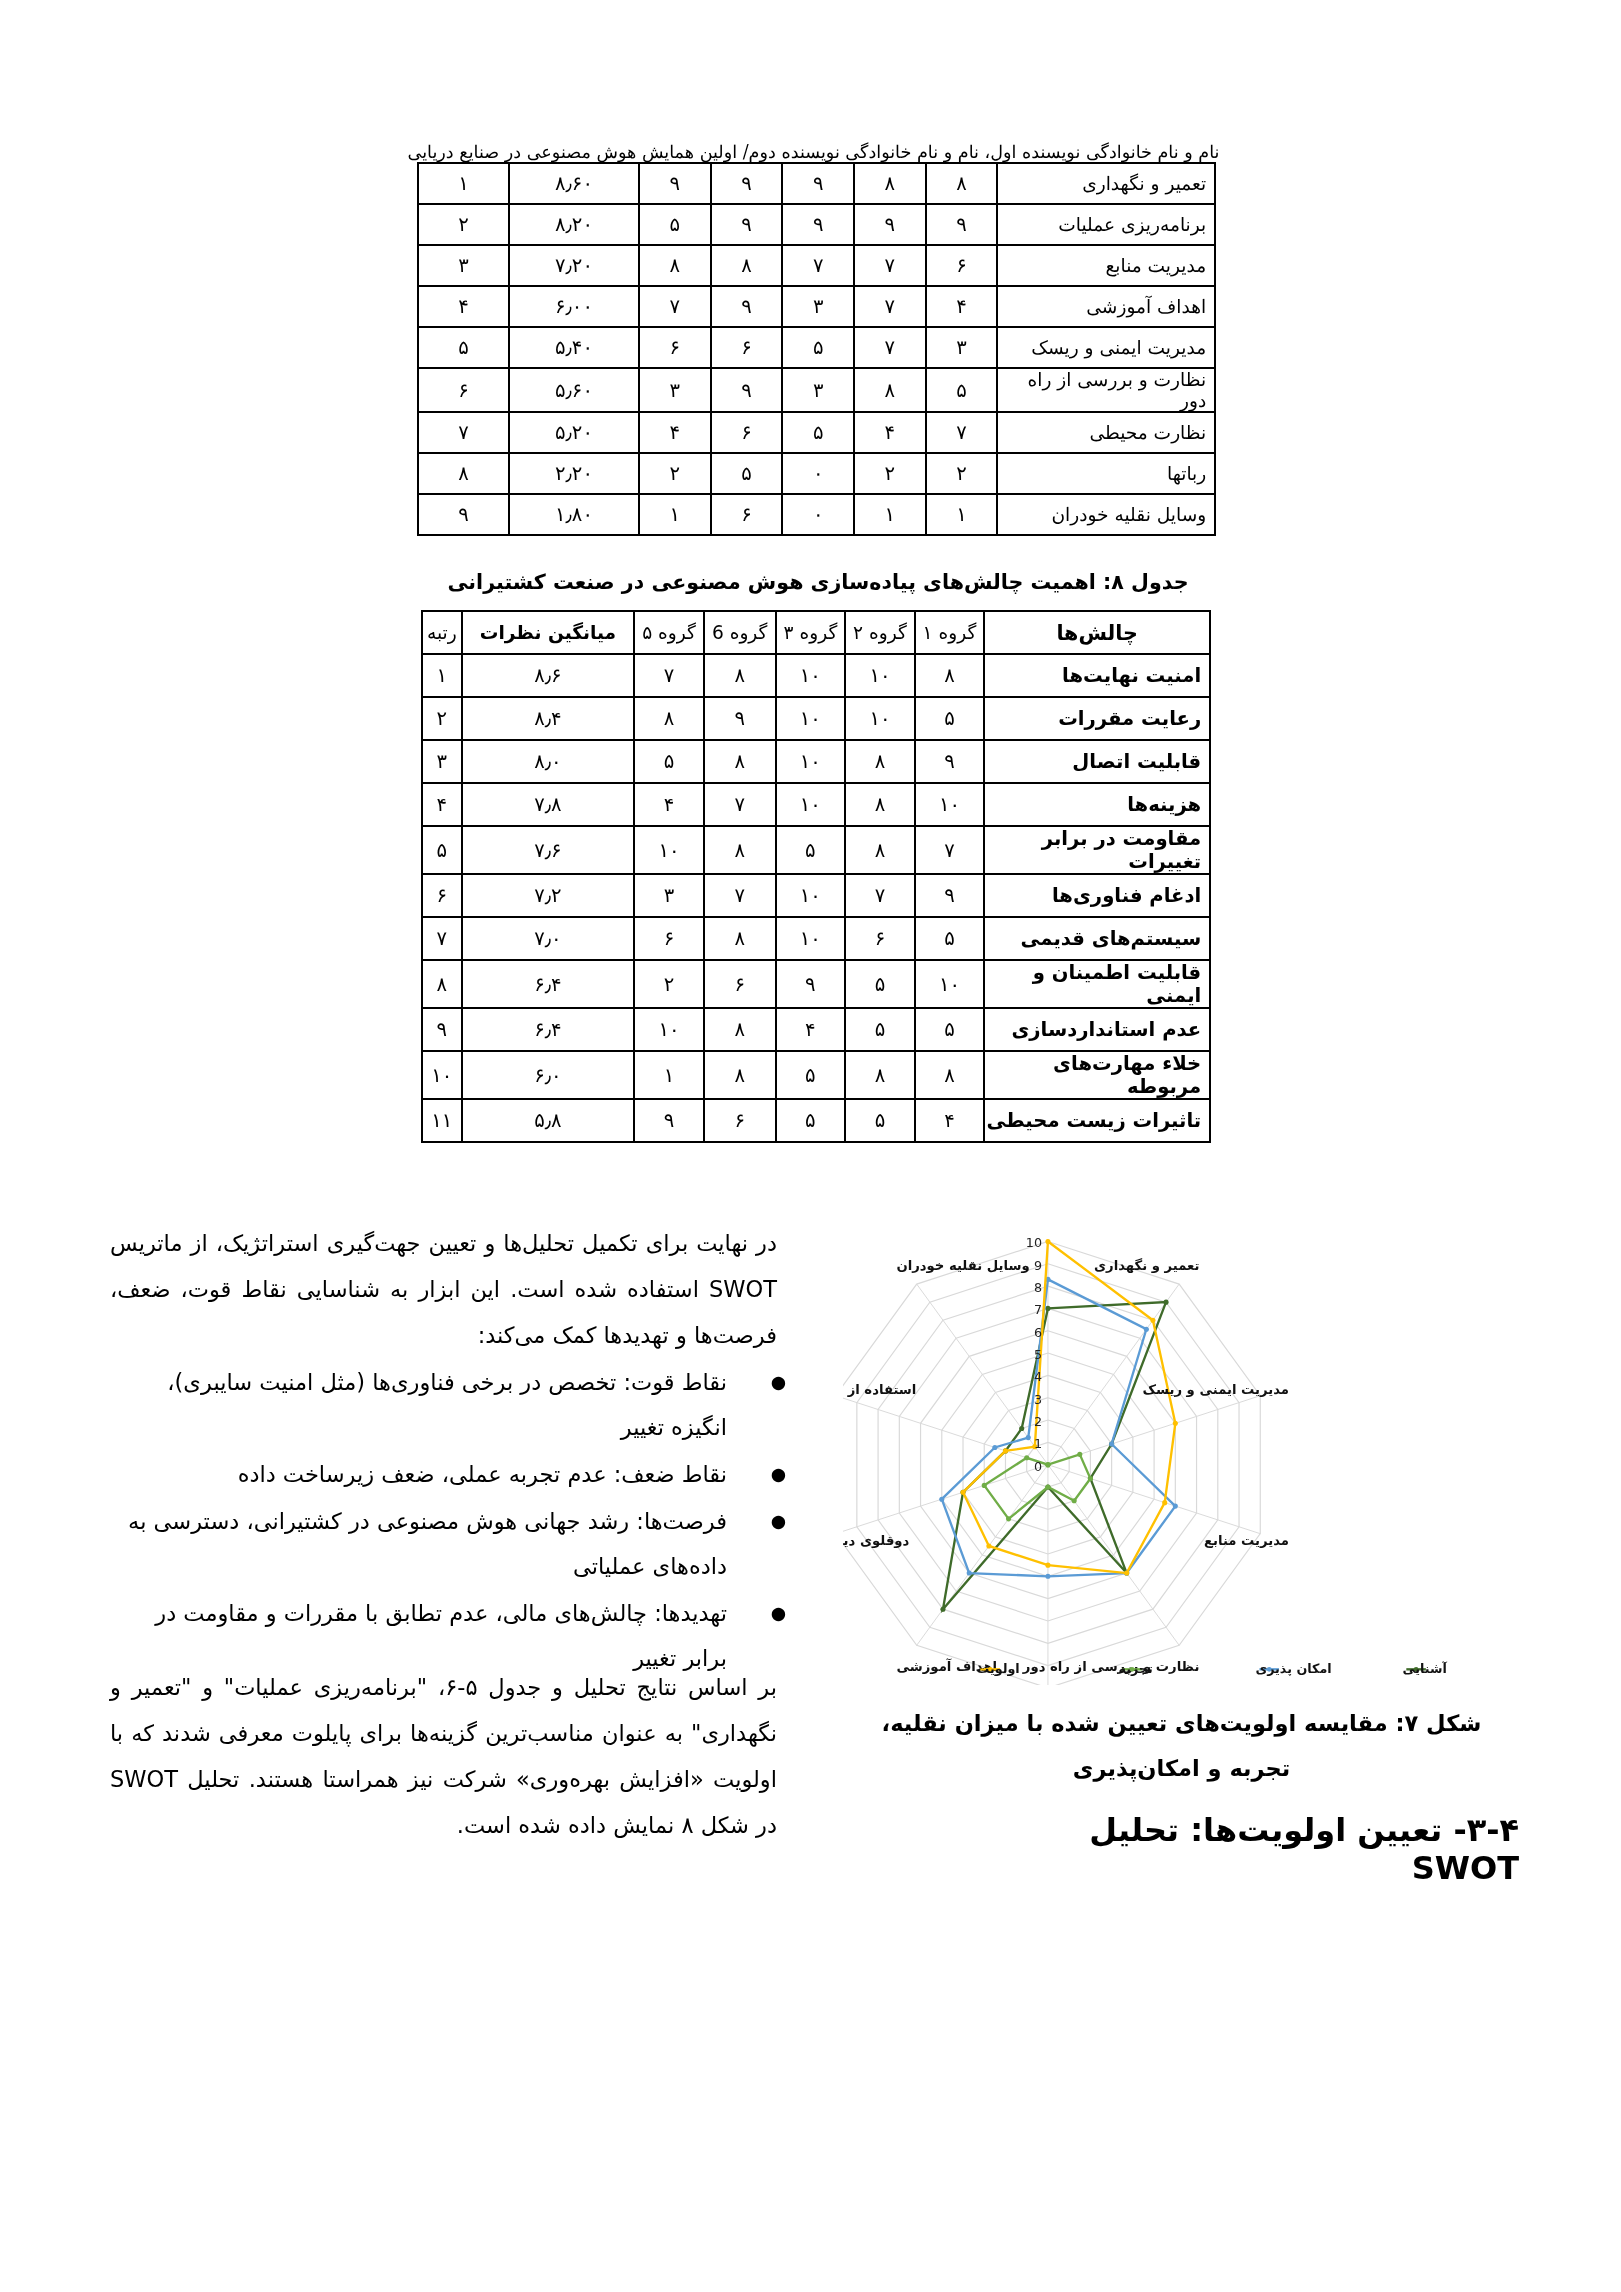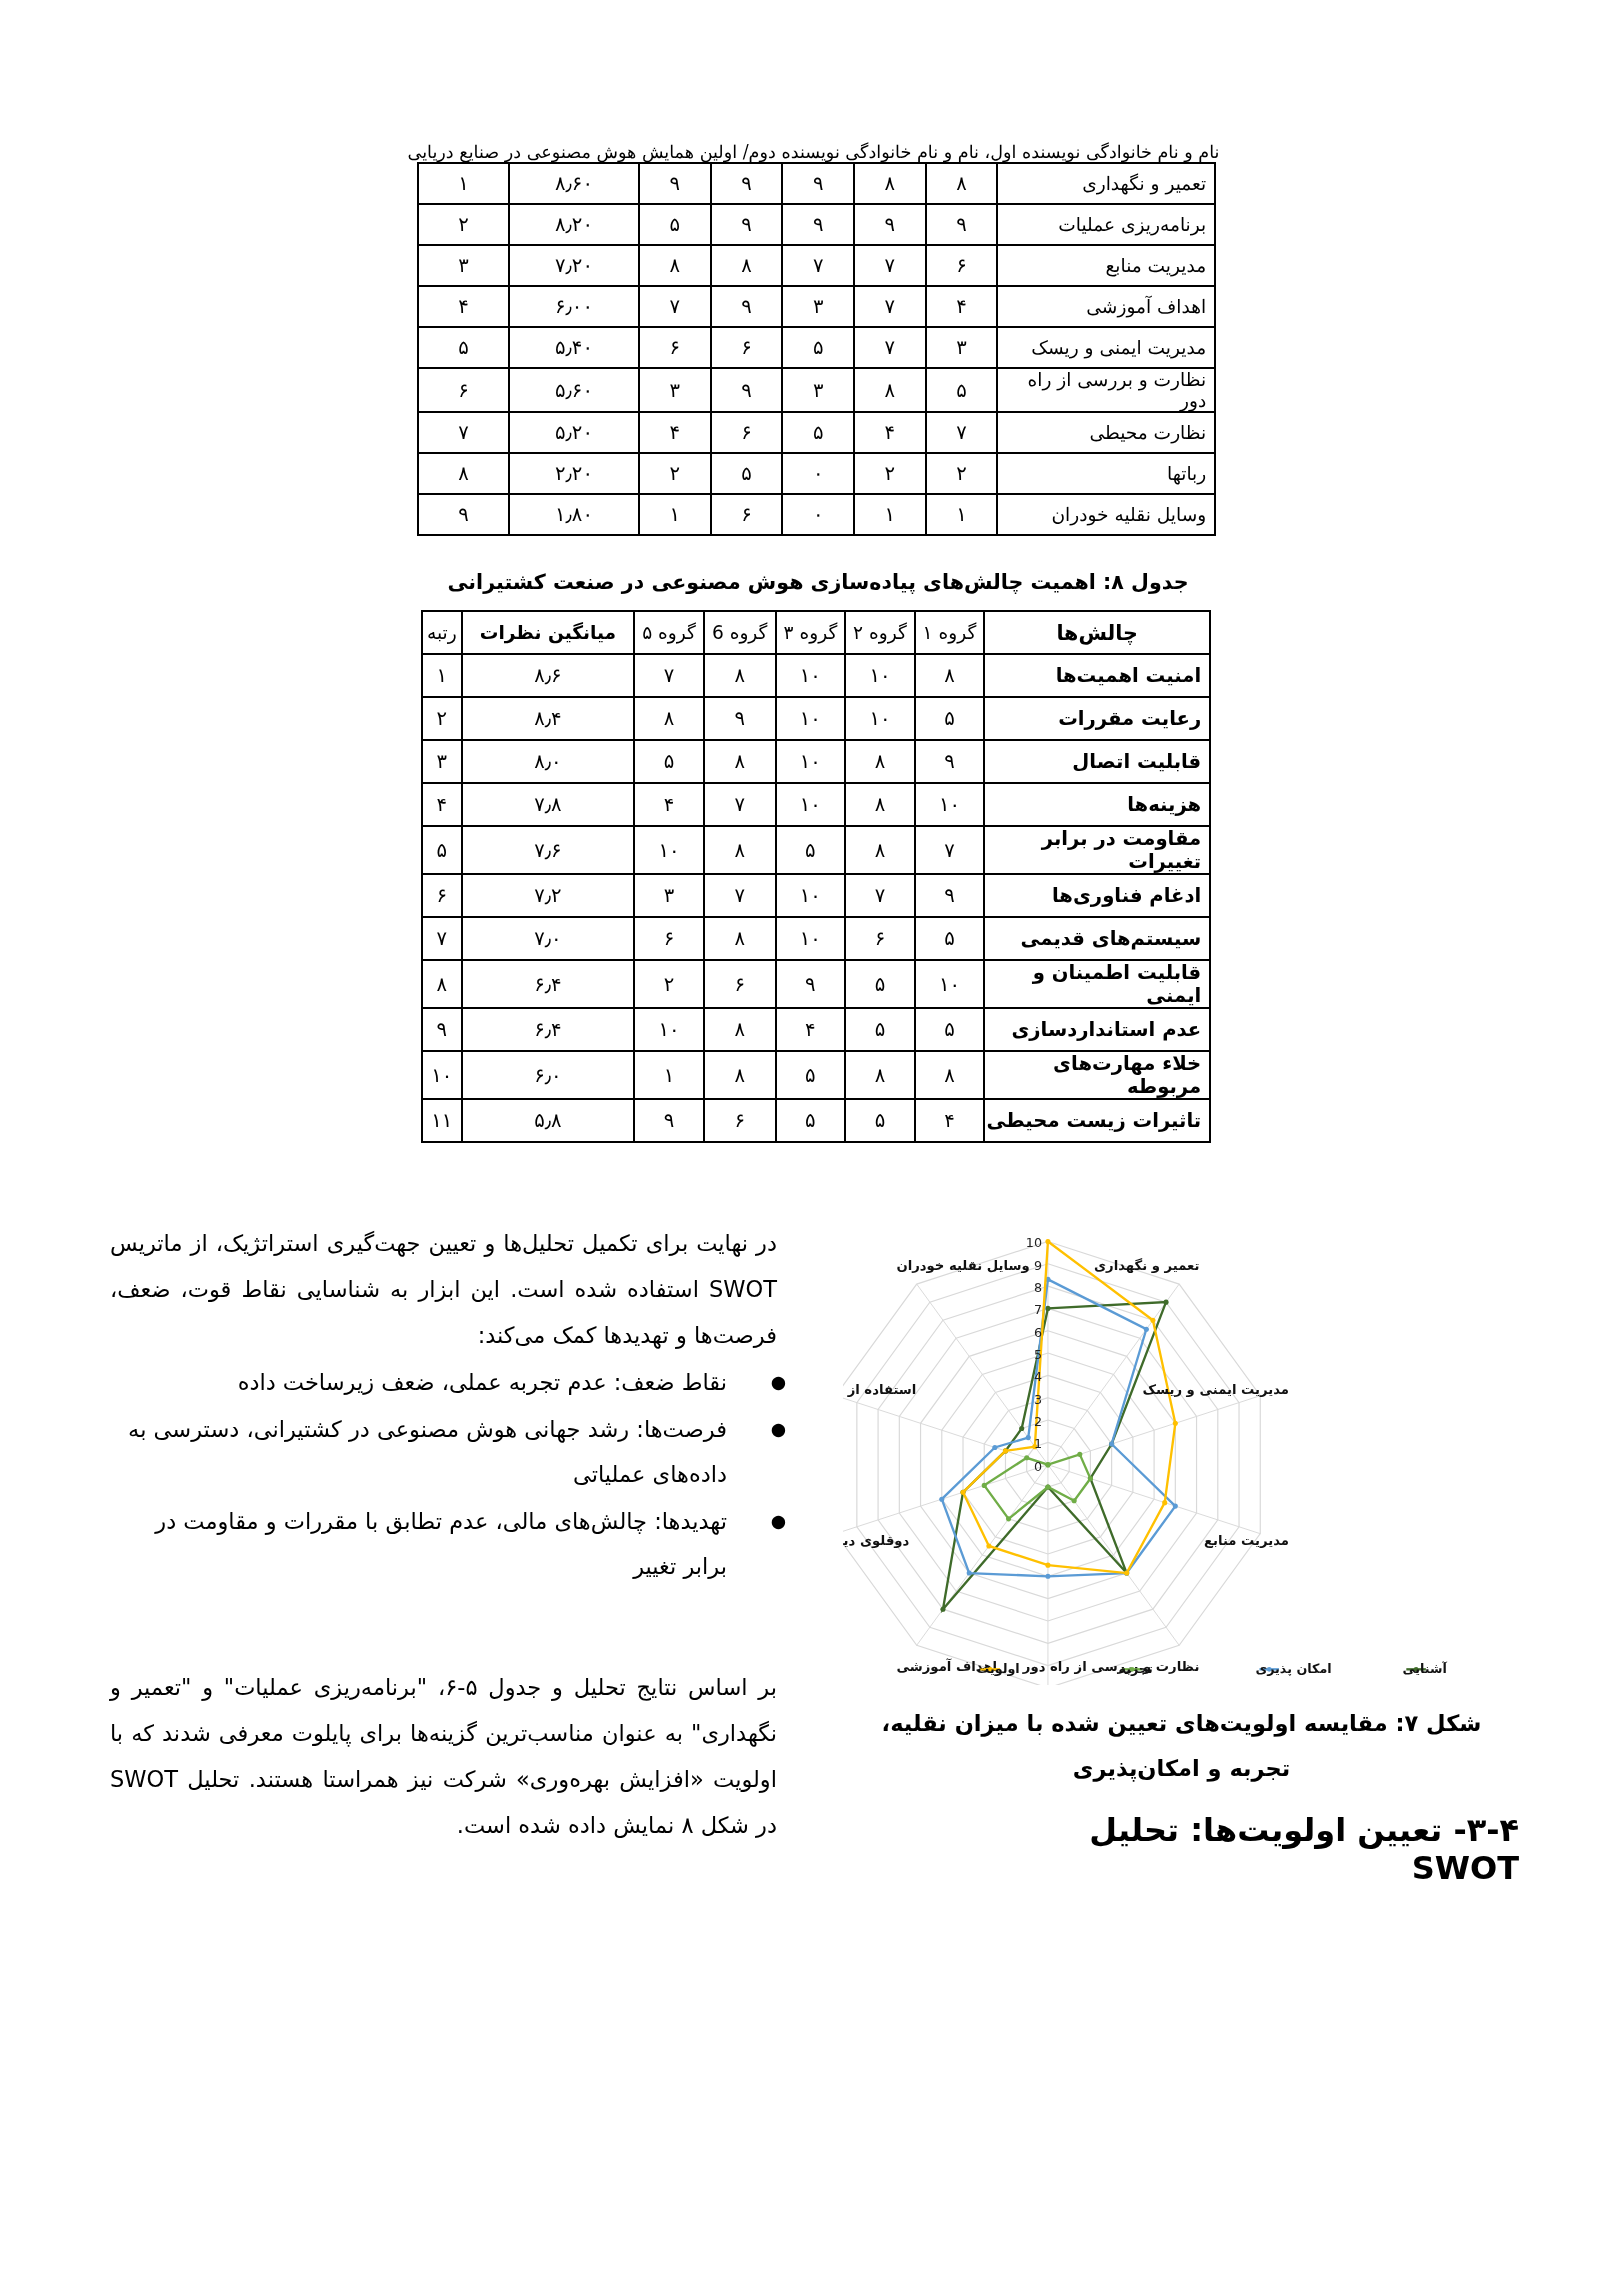--- a/index.html
+++ b/index.html
@@ -147,21 +147,21 @@
       <th>گروه ۲</th>
       <th>گروه ۳</th>
       <th>گروه 6</th>
       <th>گروه ۵</th>
       <th class="bold">میانگین نظرات</th>
       <th>رتبه</th>
     </tr>
   </thead>
   <tbody id="t2body">
       <tr>
-        <td class="name">امنیت اهمیت‌ها</td>
+        <td class="name">امنیت نهایت‌ها</td>
         <td class="num">۸</td>
         <td class="num">۱۰</td>
         <td class="num">۱۰</td>
         <td class="num">۸</td>
         <td class="num">۷</td>
         <td class="avg">۸٫۶</td>
         <td class="rank">۱</td>
       </tr>
       <tr>
         <td class="name">رعایت مقررات</td>
@@ -262,20 +262,21 @@
         <td class="num">۹</td>
         <td class="avg">۵٫۸</td>
         <td class="rank">۱۱</td>
       </tr>
     </tbody>
 </table>
 
 <div class="body-text p1">در نهایت برای تکمیل تحلیل‌ها و تعیین جهت‌گیری استراتژیک، از ماتریس SWOT  استفاده شده است. این ابزار به شناسایی نقاط قوت، ضعف، فرصت‌ها و تهدیدها کمک می‌کند:</div>
 
 <ul class="bullets">
+  <li>نقاط قوت: تخصص در برخی فناوری‌ها (مثل امنیت سایبری)، انگیزه تغییر</li>
   <li>نقاط ضعف: عدم تجربه عملی، ضعف زیرساخت داده</li>
   <li>فرصت‌ها: رشد جهانی هوش مصنوعی در کشتیرانی، دسترسی به داده‌های عملیاتی</li>
   <li>تهدیدها: چالش‌های مالی، عدم تطابق با مقررات و مقاومت در برابر تغییر</li>
 </ul>
 
 <div class="body-text p2">بر اساس نتایج تحلیل و جدول ۵-۶، "برنامه‌ریزی عملیات" و "تعمیر و نگهداری" به عنوان مناسب‌ترین گزینه‌ها برای پایلوت معرفی شدند که با اولویت «افزایش بهره‌وری» شرکت نیز همراستا هستند. تحلیل SWOT در شکل ۸ نمایش داده شده است.</div>
 
 <div class="chart-wrap">
   <svg id="radar" width="686" height="470" viewBox="0 0 700 480">
       <polygon points="209,232.2 222.40150375226838,236.5544125282512 230.68408857152951,247.9544125282512 230.68408857152951,262.0455874717488 222.40150375226838,273.4455874717488 209,277.8 195.59849624773162,273.4455874717488 187.31591142847049,262.04558747174883 187.31591142847049,247.9544125282512 195.59849624773162,236.5544125282512" fill="none" stroke="#d9d9d9" stroke-width="1.2"></polygon>

